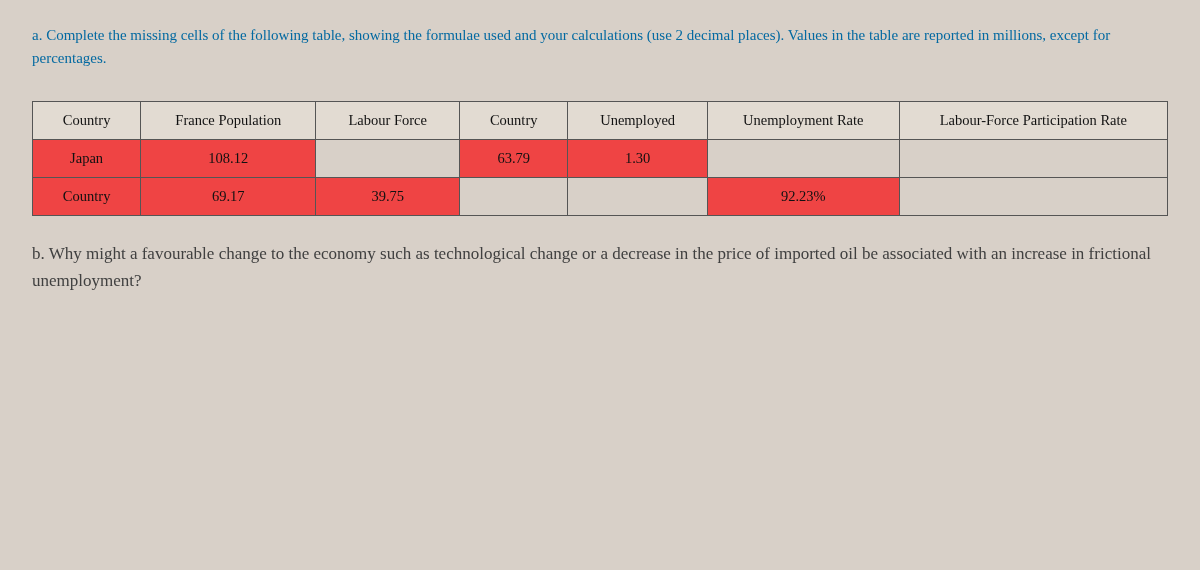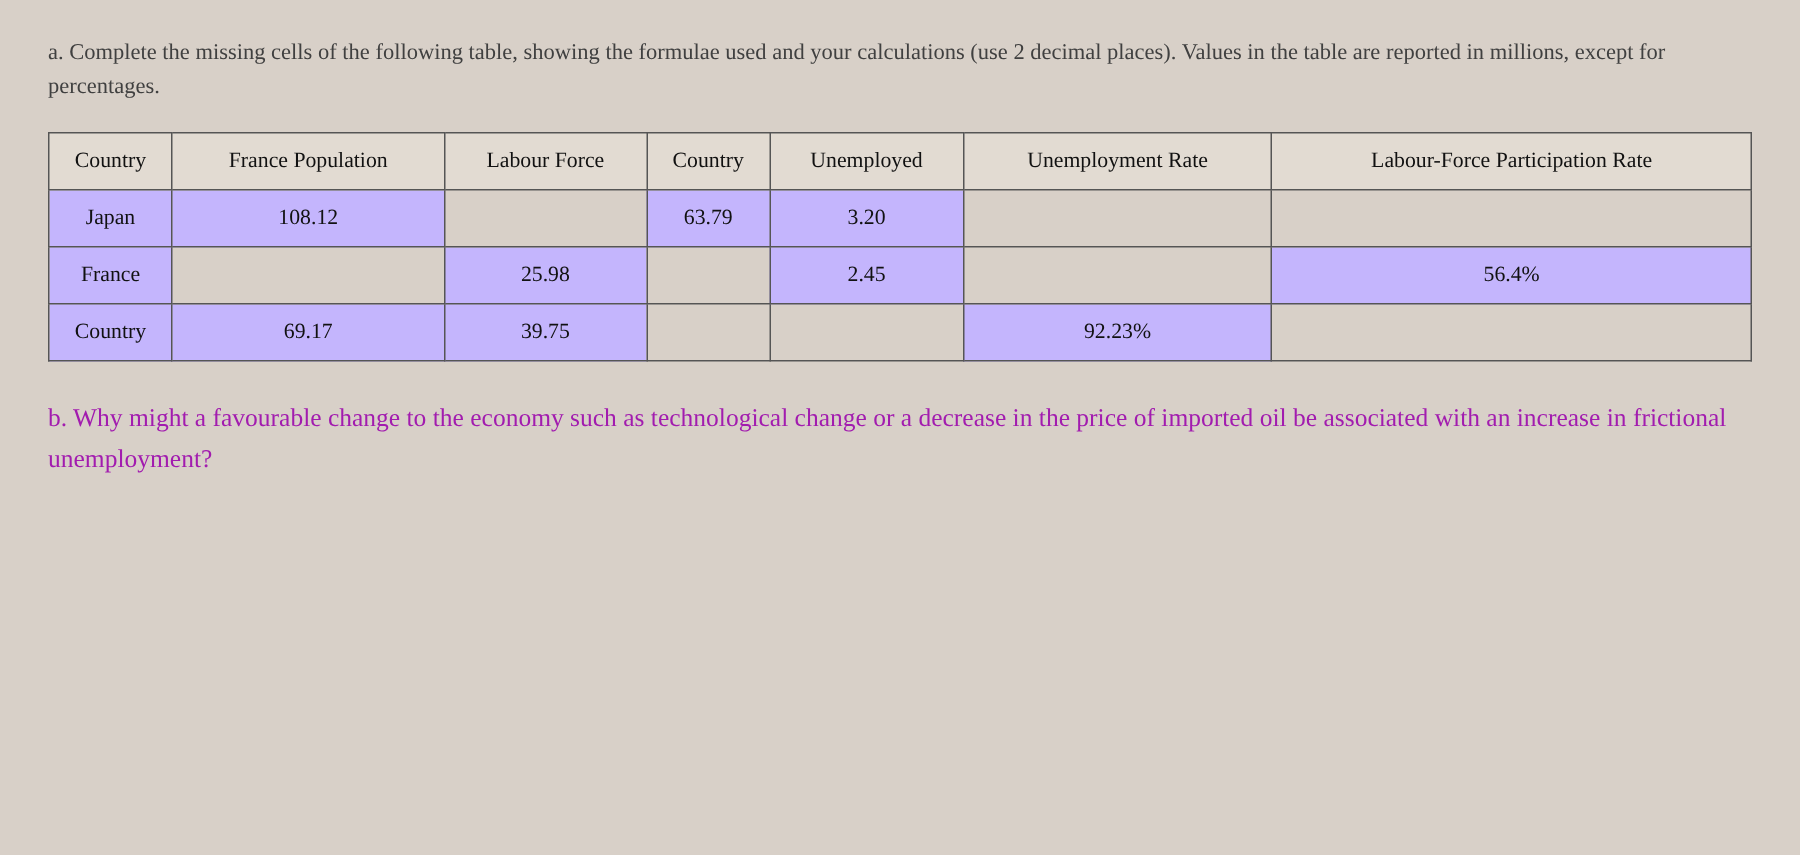--- a/index.html
+++ b/index.html
@@ -12,60 +12,60 @@
       background-color: #d8d0c8;
       font-family: Georgia, 'Times New Roman', serif;
       padding: 24px 32px;
       width: 1200px;
       min-height: 570px;
     }
 
     .instruction-text {
       font-size: 15px;
       line-height: 1.5;
-      color: #404040;
-      margin-bottom: 19px;
+      color: #0369a1;
+      margin-bottom: 32px;
     }
 
     .table-container {
       margin-bottom: 24px;
     }
 
     table {
       border-collapse: collapse;
       width: 100%;
       background-color: #e8e0d8;
     }
 
     table th, table td {
       border: 1px solid #555;
-      padding: 10px 0;
+      padding: 10px 23px;
       text-align: center;
       vertical-align: middle;
       font-size: 14.5px;
       color: #111;
     }
 
     table th {
       font-weight: normal;
       background-color: #e2dbd2;
     }
 
     table td {
-      background-color: #c4b5fd;
+      background-color: #ef4444;
     }
 
     .empty-cell {
       background-color: #d8d0c8;
     }
 
     .section-b {
       font-size: 17px;
       line-height: 1.6;
-      color: #a21caf;
+      color: #404040;
       margin-top: 8px;
     }
   </style>
 </head>
 <body>
 
 <p class="instruction-text">a. Complete the missing cells of the following table, showing the formulae used and your calculations (use 2 decimal places). Values in the table are reported in millions, except for percentages.</p>
 
 <div class="table-container">
   <table>
@@ -79,32 +79,23 @@
         <th>Unemployment Rate</th>
         <th>Labour-Force Participation Rate</th>
       </tr>
     </thead>
     <tbody id="table-body">
     <tr>
           <td>Japan</td>
           <td>108.12</td>
           <td class="empty-cell"></td>
           <td>63.79</td>
-          <td>3.20</td>
+          <td>1.30</td>
           <td class="empty-cell"></td>
           <td class="empty-cell"></td>
-        </tr>
-        <tr>
-          <td>France</td>
-          <td class="empty-cell"></td>
-          <td>25.98</td>
-          <td class="empty-cell"></td>
-          <td>2.45</td>
-          <td class="empty-cell"></td>
-          <td>56.4%</td>
         </tr>
         <tr>
           <td>Country</td>
           <td>69.17</td>
           <td>39.75</td>
           <td class="empty-cell"></td>
           <td class="empty-cell"></td>
           <td>92.23%</td>
           <td class="empty-cell"></td>
         </tr>

